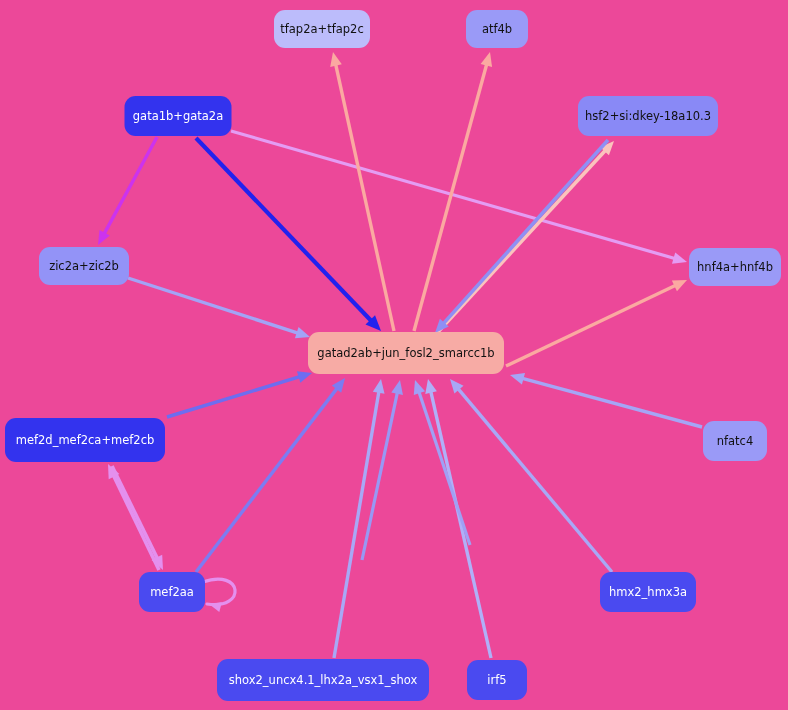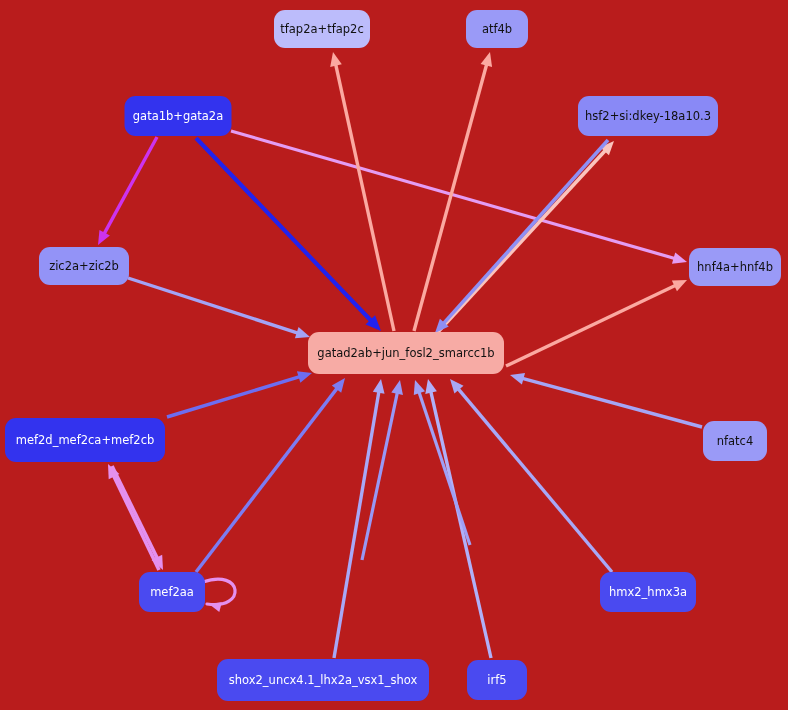--- a/index.html
+++ b/index.html
@@ -4,21 +4,21 @@
 <style>
   html, body {
     margin: 0;
     padding: 0;
     background: #ffffff;
   }
   #canvas-wrap {
     position: relative;
     width: 788px;
     height: 710px;
-    background: #b91c1c;
+    background: #ec4899;
     overflow: hidden;
     font-family: "DejaVu Sans", "Liberation Sans", sans-serif;
   }
   svg#graph {
     display: block;
     width: 788px;
     height: 710px;
   }
   .node-rect {
     stroke: none;

